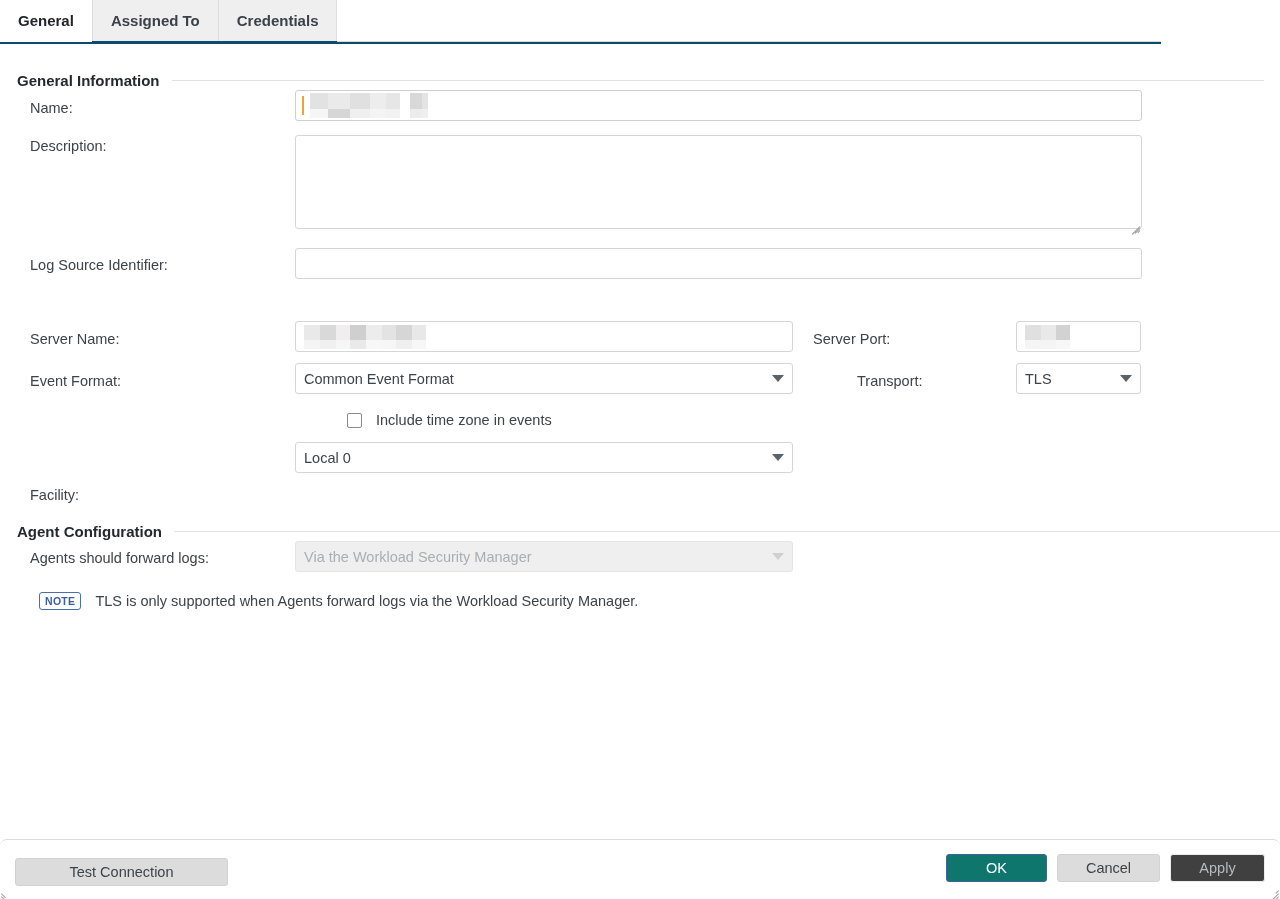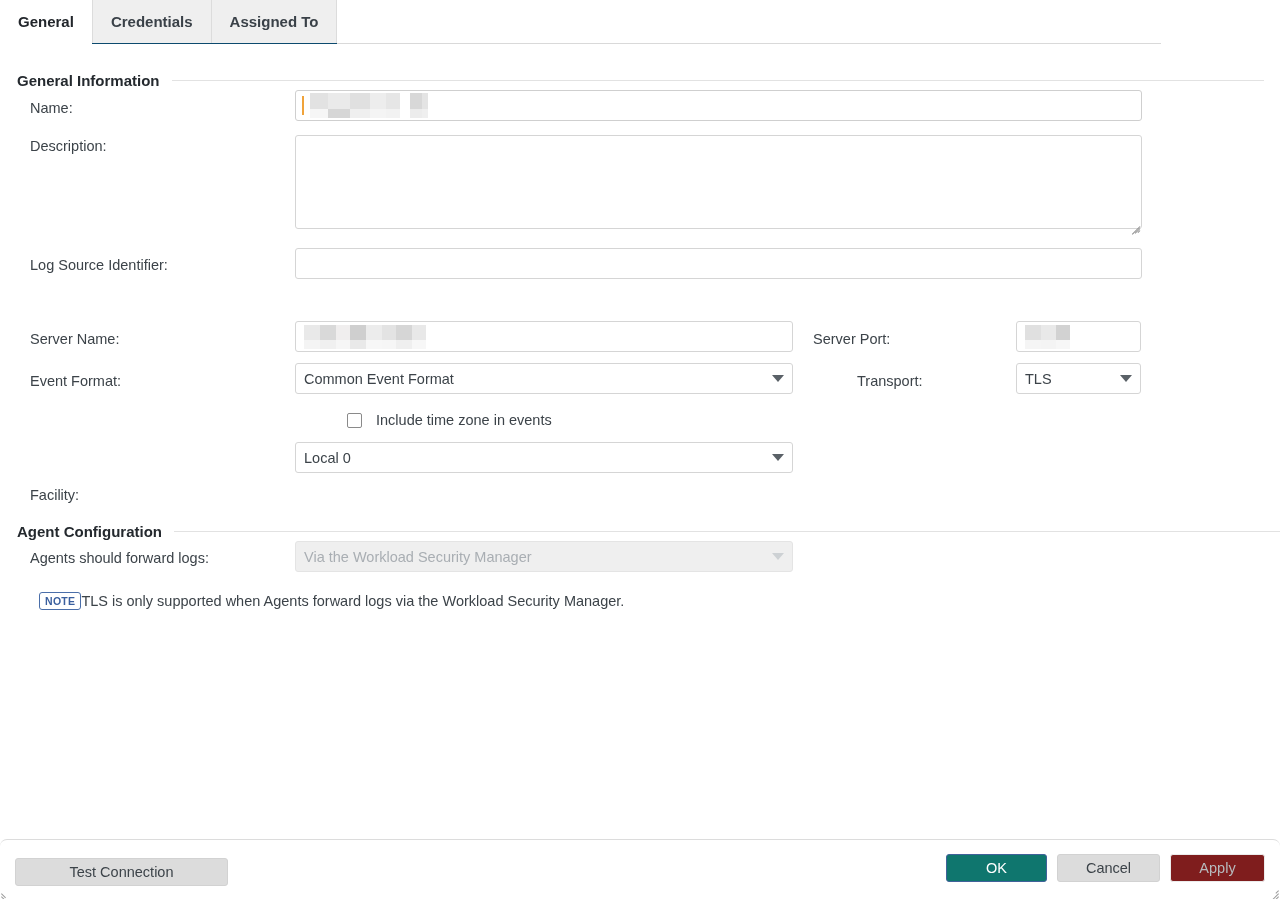--- a/index.html
+++ b/index.html
@@ -19,21 +19,21 @@
     background: #ffffff;
   }
 
   
   .tabbar {
     position: absolute;
     left: 0; top: 0;
     width: 1161px;
     height: 44px;
     background: #ffffff;
-    border-bottom: 1px solid #0c4a6e;
+    border-bottom: 3px solid #0c4a6e;
     display: flex;
     align-items: stretch;
   }
   .tab {
     display: flex;
     align-items: center;
     justify-content: center;
     padding: 0 18px;
     font-size: 15px;
     font-weight: bold;
@@ -201,21 +201,21 @@
     width: 15px; height: 15px;
     border: 1px solid #8a8a8a;
     border-radius: 2px;
     background: #ffffff;
     cursor: pointer;
     flex: 0 0 auto;
   }
   .cblabel { font-size: 14.5px; color: #3c4349; cursor: pointer; }
 
   
-  .notebox { position: absolute; display: flex; align-items: center; gap: 0; }
+  .notebox { position: absolute; display: flex; align-items: center; gap: 14px; }
   .note-badge {
     border: 1px solid #4a6ea9;
     border-radius: 3px;
     color: #3a5f9e;
     font-size: 10.5px;
     font-weight: bold;
     letter-spacing: .3px;
     padding: 2px 5px 2px 5px;
     line-height: 12px;
     background: #ffffff;
@@ -250,21 +250,21 @@
     color: #3c4349;
     border-color: #d2d2d2;
   }
   .btn-primary {
     background: #0f766e;
     color: #ffffff;
     border-color: #41629a;
     font-weight: normal;
   }
   .btn-disabled {
-    background: #7f1d1d;
+    background: #404040;
     color: #b7bbbe;
     border-color: #ececec;
     cursor: default;
   }
 
   .corner {
     position: absolute;
     width: 14px; height: 14px;
     pointer-events: none;
   }
@@ -277,24 +277,24 @@
 </head>
 <body>
 
 <div id="app">
 
   <div class="tabbar">
     <div class="tab active">
       <span>General</span>
     </div>
     <div class="tab">
+      <span>Assigned To</span>
+    </div>
+    <div class="tab">
       <span>Credentials</span>
-    </div>
-    <div class="tab">
-      <span>Assigned To</span>
     </div>
     <div class="tabbar-filler"></div>
   </div>
 
   <div class="content">
 
     <div class="section-head" style="position:absolute; left:0; top:14px; width:1280px; padding-right:16px;">
       <div class="title">General Information</div>
       <div class="rule"></div>
     </div>

